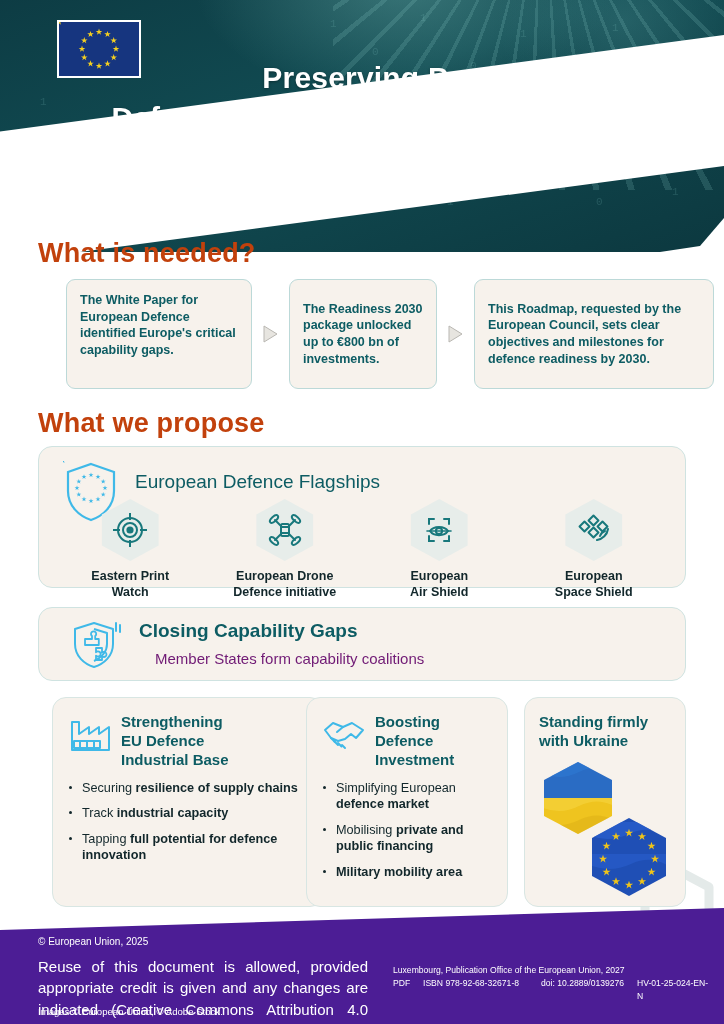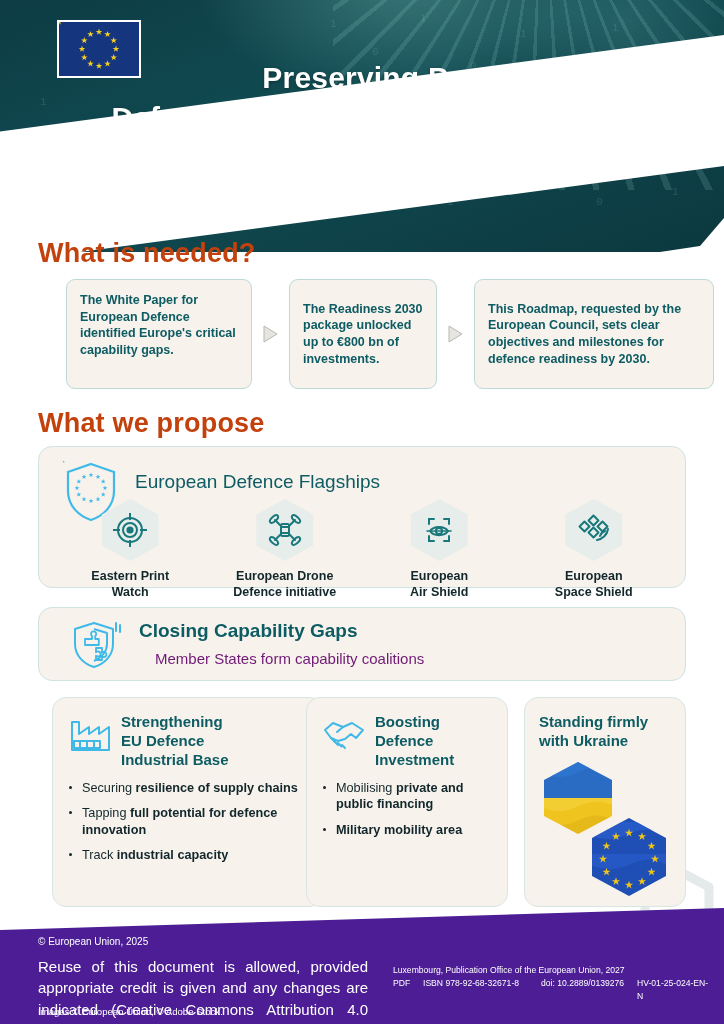--- a/index.html
+++ b/index.html
@@ -378,22 +378,22 @@
         </svg>
       </div>
       <div class="card-title">
         <span>Strengthening</span><br>
         <span>EU Defence</span><br>
         <span>Industrial Base</span>
       </div>
     </div>
     <ul class="bullets">
       <li><span>Securing </span><b>resilience of supply chains</b></li>
+      <li><span>Track </span><b>industrial capacity</b></li>
       <li><span>Tapping </span><b>full potential for defence innovation</b></li>
-      <li><span>Track </span><b>industrial capacity</b></li>
     </ul>
   </div>
 
   <div class="card" id="card-investment">
     <div class="card-head">
       <div class="card-ico">
         <svg width="46" height="40" viewBox="0 0 46 40">
           <g fill="none" stroke="#3fb9e8" stroke-width="2" stroke-linejoin="round" stroke-linecap="round">
             <path d="M4 16 L12 9 L22 13 L31 9 L42 16 L35 24 L30 20 L24 25 L17 27 L10 24 Z"></path>
             <path d="M10 24 l4 4"></path>
@@ -404,20 +404,21 @@
           </g>
         </svg>
       </div>
       <div class="card-title">
         <span>Boosting</span><br>
         <span>Defence</span><br>
         <span>Investment</span>
       </div>
     </div>
     <ul class="bullets">
+      <li><span>Simplifying European </span><b>defence market</b></li>
       <li><span>Mobilising </span><b>private and public financing</b></li>
       <li><span></span><b>Military mobility area</b></li>
     </ul>
   </div>
 
   <div class="card" id="card-ukraine">
     <div class="uk-title">
       <span>Standing firmly</span><br>
       <span>with Ukraine</span>
     </div>

